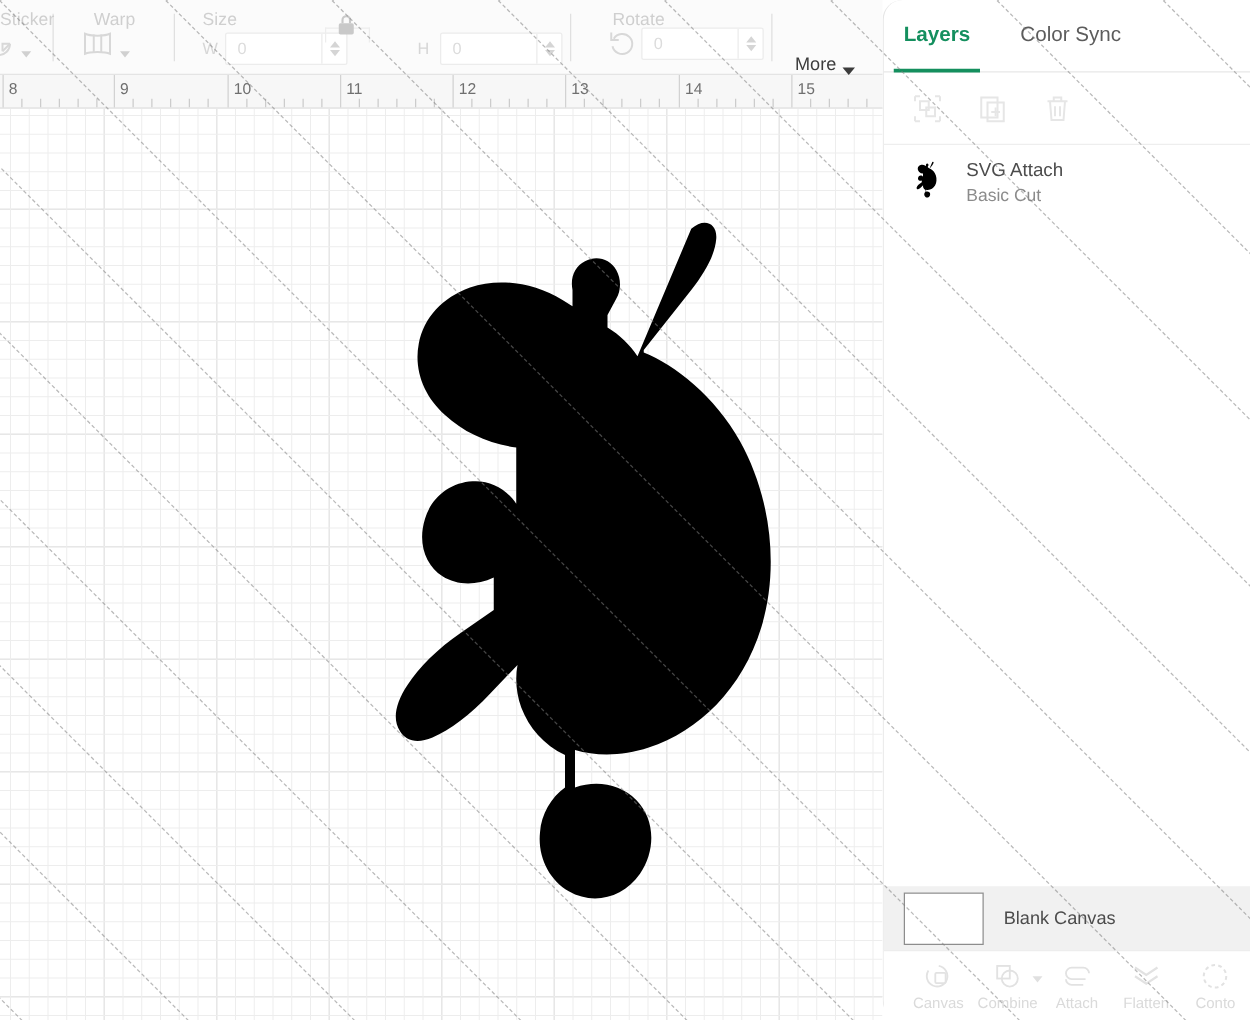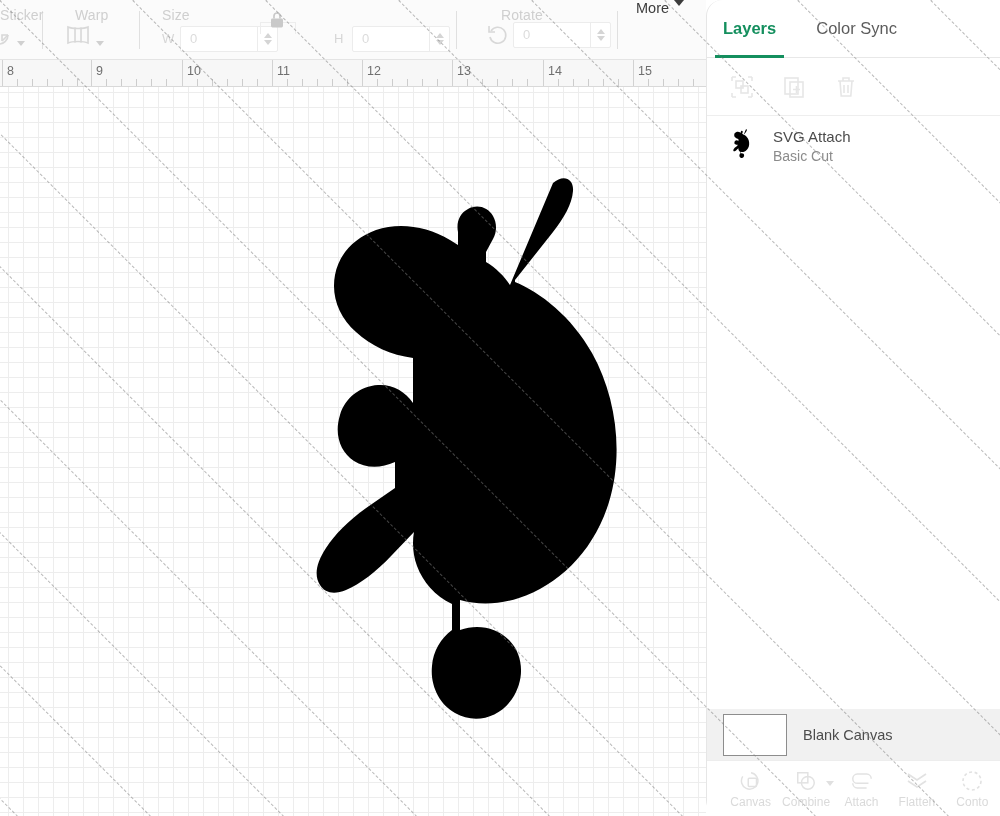--- a/index.html
+++ b/index.html
@@ -55,22 +55,22 @@
   .spin i { display: block; width: 0; height: 0;
     border-left: 4px solid transparent; border-right: 4px solid transparent; }
   .spin .up { border-bottom: 5px solid #d5d5d5; }
   .spin .dn { border-top: 5px solid #d5d5d5; }
   .lockwrap { position: absolute; left: 112px; top: 12px; width: 20px; height: 22px; }
   .lock-rail { position: absolute; left: -8px; top: 10px; width: 36px; height: 12px;
     border: 1px solid #ededed; border-bottom: none; }
 
   
   .g-rot { margin-left: 14px; }
-  .g-rot .grp-label { left: 24px; }
-  .g-more { margin-left: 12px; display: flex; align-items: flex-start; height: 60px; }
+  .g-rot .grp-label { left: 13px; }
+  .g-more { margin-left: 12px; display: flex; align-items: flex-end; height: 60px; }
   .more-txt { font-size: 14.5px; color: #3c3c3c; }
   .more-caret { width: 0; height: 0; border-left: 5px solid transparent;
     border-right: 5px solid transparent; border-top: 6px solid #3c3c3c; margin-left: 5px; }
 
   
   .ruler {
     position: absolute; left: 0; top: 60px; width: 706px; height: 27px;
     background: #f7f7f7; border-bottom: 1px solid #d9d9d9; overflow: hidden;
   }
   .ruler-tick-major { position: absolute; top: 0; width: 1px; height: 27px; background: #d2d2d2; }

